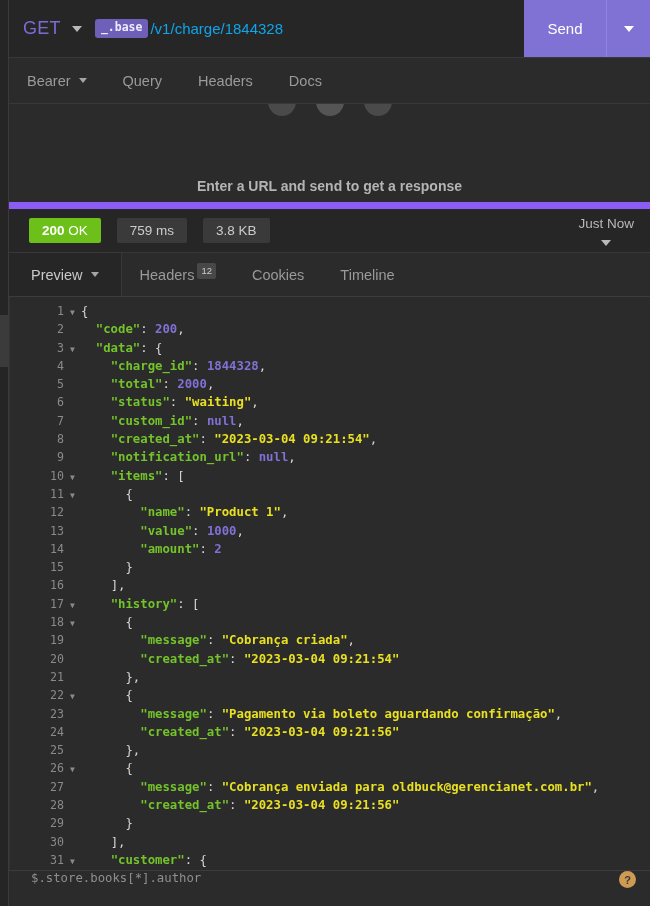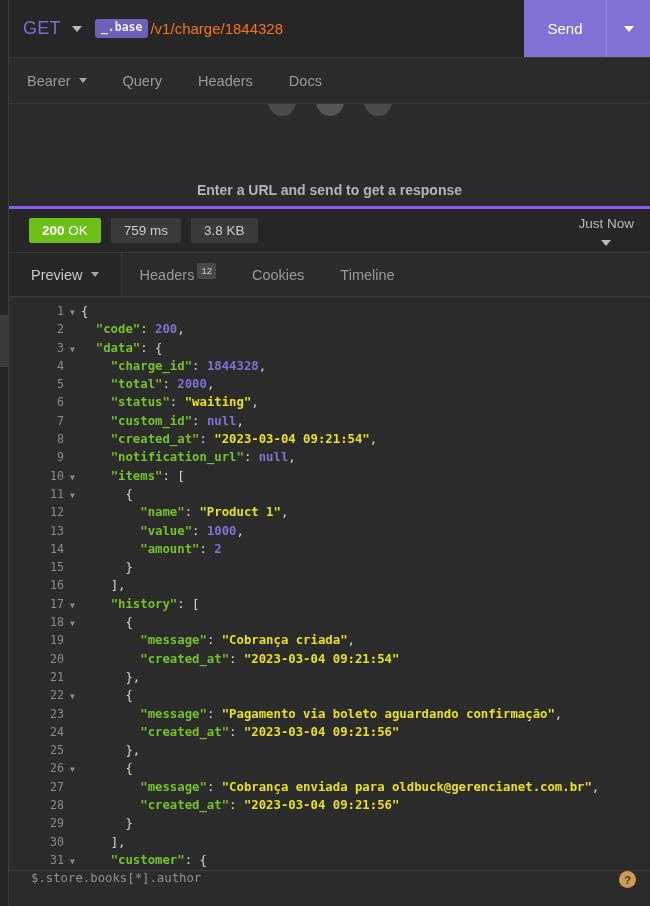--- a/index.html
+++ b/index.html
@@ -82,21 +82,21 @@
     color: #efeaff;
     font-family: "DejaVu Sans Mono", monospace;
     font-size: 11.5px;
     font-weight: bold;
     padding: 3px 6px 4px 6px;
     border-radius: 3px;
     line-height: 1;
     flex: none;
   }
   .url-text {
-    color: #f97316;
+    color: #0ea5e9;
     font-size: 15px;
     white-space: nowrap;
     padding-left: 2px;
   }
   .send-btn {
     width: 82px;
     background: #8071d4;
     color: #ffffff;
     font-size: 15px;
     display: flex;
@@ -152,21 +152,21 @@
     align-self: flex-start;
     margin-top: 10px;
     margin-left: -5px;
   }
 
   
   .empty-state {
     position: relative;
     height: 105px;
     background: #2b2b2b;
-    border-bottom: 3px solid #8b5cf6;
+    border-bottom: 7px solid #8b5cf6;
     flex: none;
     overflow: hidden;
   }
   .dots {
     position: absolute;
     top: -16px; left: 50%;
     transform: translateX(-50%);
     display: flex;
     gap: 20px;
   }
@@ -184,21 +184,21 @@
     color: #b4b4b4;
     font-size: 14px;
     font-weight: bold;
   }
 
   
   .statusbar {
     height: 44px;
     display: flex;
     align-items: center;
-    gap: 10px;
+    gap: 16px;
     padding: 0 16px 0 20px;
     background: #262626;
     border-bottom: 1px solid #383838;
     flex: none;
   }
   .pill {
     background: #3a3a3a;
     color: #cccccc;
     font-size: 13.5px;
     padding: 6px 13px;

